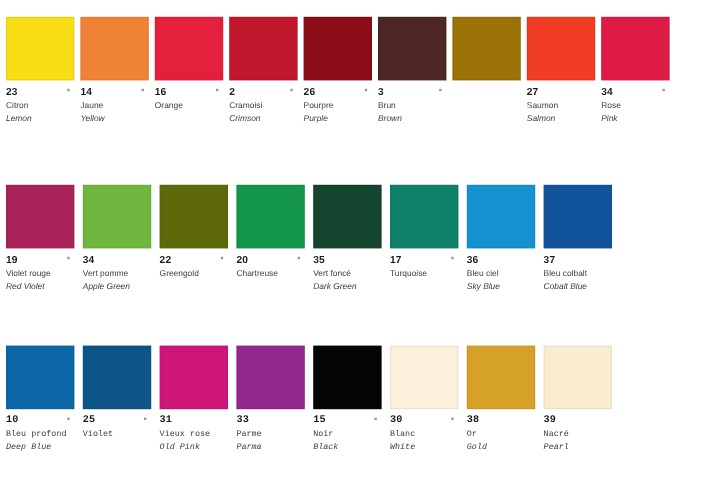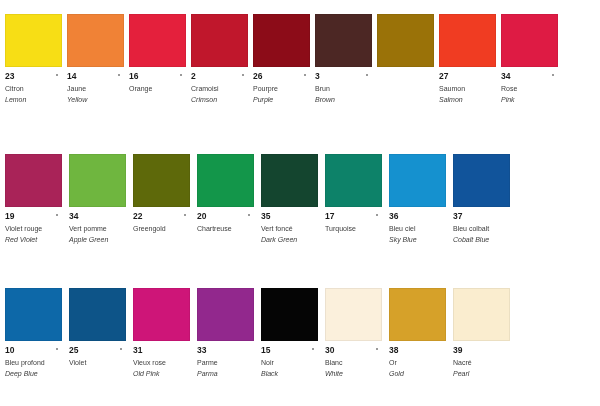--- a/index.html
+++ b/index.html
@@ -222,21 +222,21 @@
       </div>
       <div class="swatch-cell">
         <div class="swatch-chip" style="background: rgb(17, 84, 155);"></div>
         <div class="swatch-meta">
           <div class="swatch-code">37</div>
           <div class="swatch-name-fr">Bleu colbalt</div>
           <div class="swatch-name-en">Cobalt Blue</div>
         </div>
       </div>
     </div>
-    <div class="swatch-row" style="top: 288px;">
+    <div class="swatch-row" style="top: 288px; font-family: Liberation Mono, monospace;">
       <div class="swatch-cell">
         <div class="swatch-chip" style="background: rgb(13, 104, 168);"></div>
         <div class="swatch-meta">
           <div class="swatch-code">10</div>
           <span class="swatch-dot" style="background: rgb(154, 154, 154);"></span>
           <div class="swatch-name-fr">Bleu profond</div>
           <div class="swatch-name-en">Deep Blue</div>
         </div>
       </div>
       <div class="swatch-cell">

